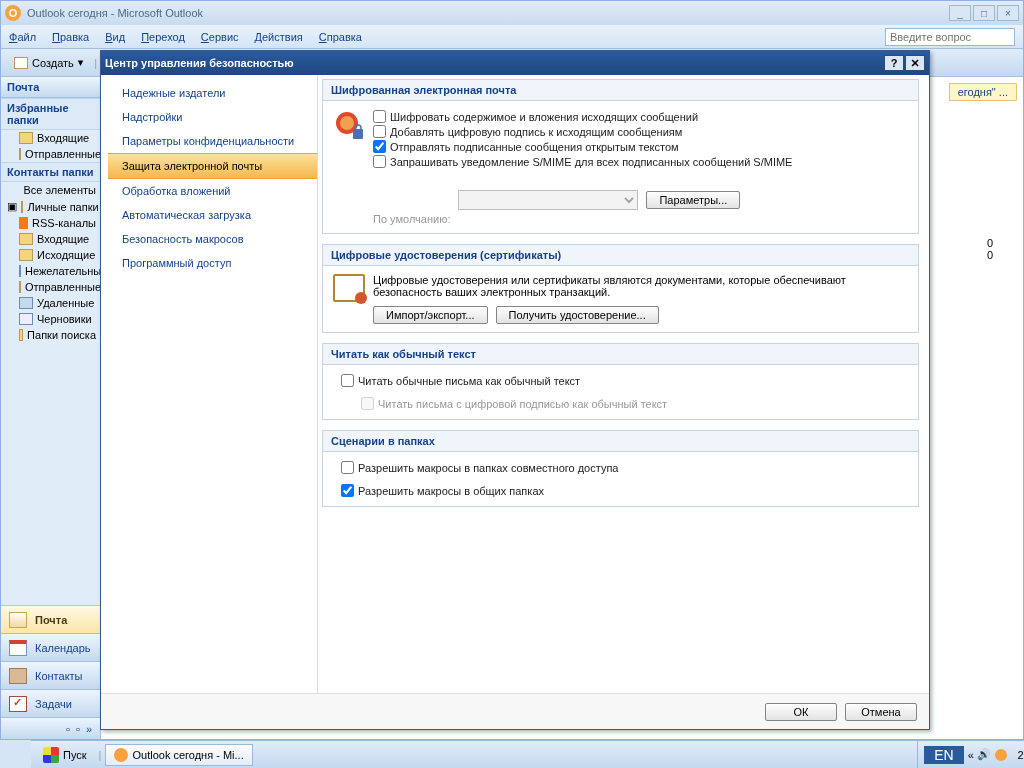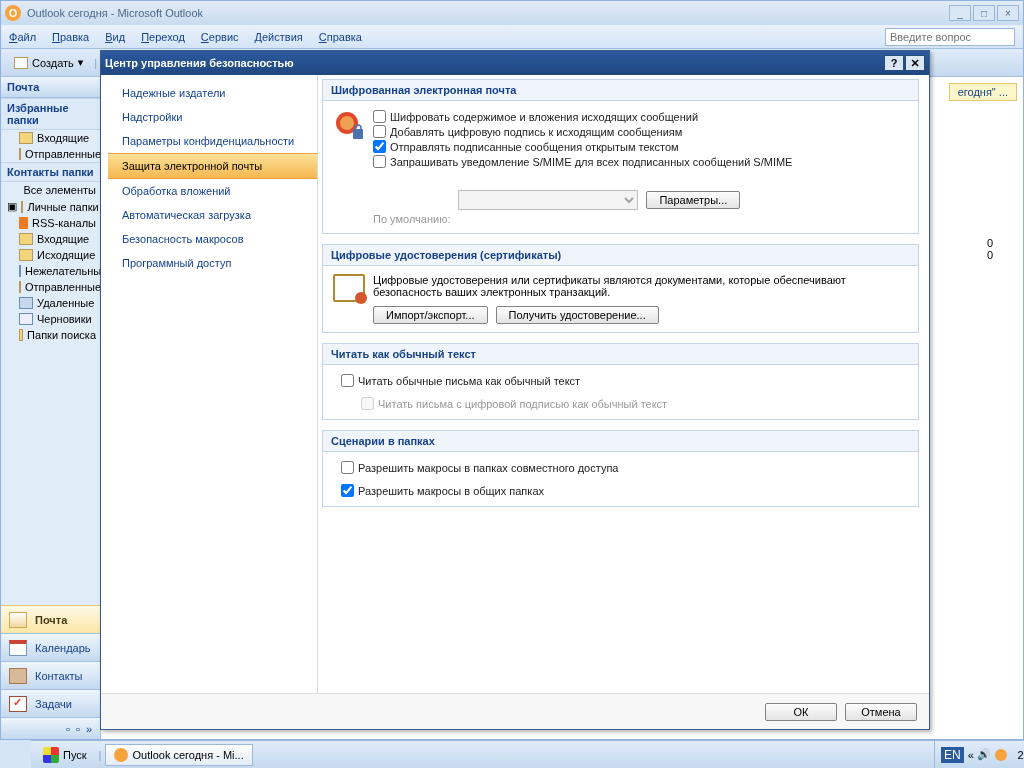--- a/index.html
+++ b/index.html
@@ -68,21 +68,21 @@
 .btn { padding:2px 12px; border:1px solid #848484; background:linear-gradient(#fefefe,#e3e3e3); cursor:pointer; border-radius:2px; min-width:80px;}
 
 .dialog-footer { height:36px; border-top:1px solid #ddd; display:flex; align-items:center; justify-content:flex-end; gap:8px; padding:0 12px; background:#f7f7f7;}
 
 
 .taskbar { position:absolute; bottom:0; left:0; width:1024px; height:28px; background:linear-gradient(#e1ecf9,#c4d9ef); border-top:1px solid #9bb8d8; display:flex; align-items:center; padding:0 4px; gap:4px;margin-left:31px;}
 .start { display:flex; align-items:center; gap:4px; padding:2px 8px; cursor:pointer;}
 .start .winflag{width:16px;height:16px;background:conic-gradient(#e33 0 90deg,#3a3 90deg 180deg,#33e 180deg 270deg,#ed3 270deg 360deg);border-radius:2px;}
 .taskbtn { border:1px solid #9bb8d8; background:linear-gradient(#fefefe,#e3ecf7); padding:2px 8px; display:flex; align-items:center; gap:4px; cursor:pointer; height:22px;}
 .tray { margin-left:auto; display:flex; align-items:center; gap:4px; border-left:1px solid #9bb8d8; padding-left:6px; height:100%;}
-.lang { background:#2a5a9e; color:#fff; padding:1px 3px; font-size:12px;}
+.lang { background:#2a5a9e; color:#fff; padding:1px 10px; font-size:14px;}
 .clock { padding:0 6px;}
 </style>
 </head>
 <body>
 
 <div class="outlook-window">
   <div class="outlook-titlebar">
     <span class="oicon">O</span>
     <span>Outlook сегодня - Microsoft Outlook</span>
     <div class="wctrls">

